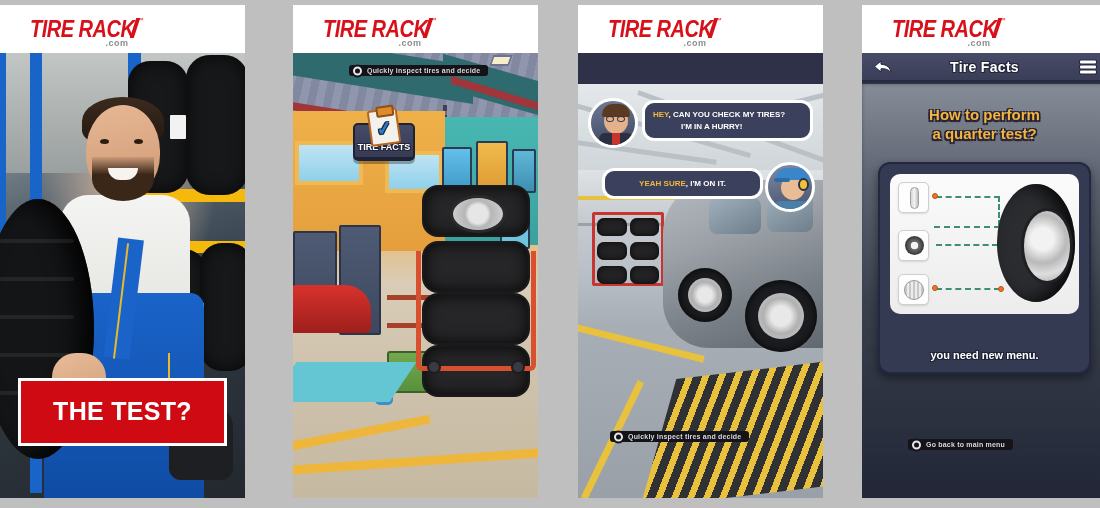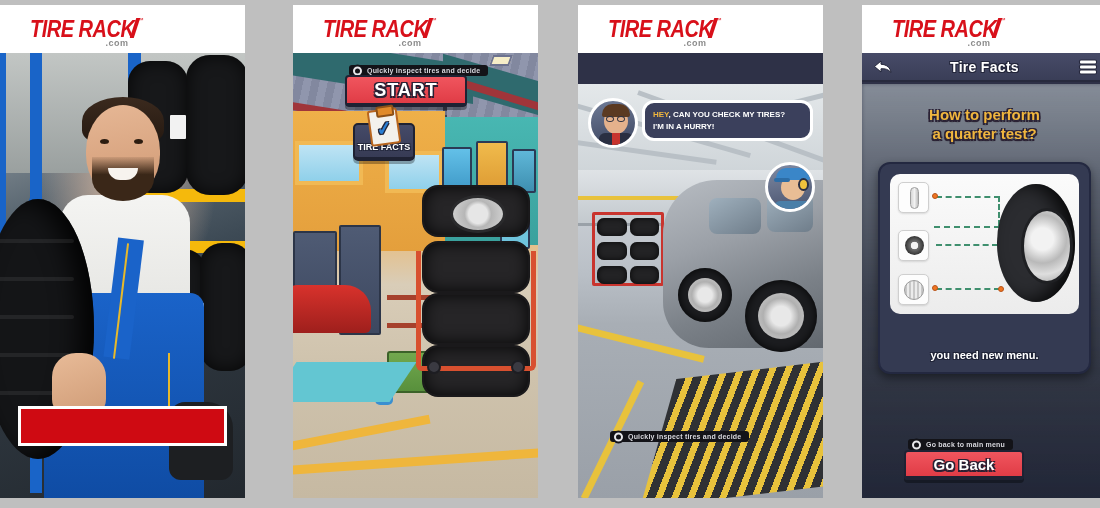--- a/index.html
+++ b/index.html
@@ -522,20 +522,21 @@
         <div class="tread-line" style="top:40px;"></div>
         <div class="tread-line" style="top:78px;"></div>
         <div class="tread-line" style="top:116px;"></div>
         <div class="tread-line" style="top:154px;"></div>
         <div class="tread-line" style="top:192px;"></div>
       </div>
       <div class="hand"></div>
       <div class="glove"></div>
 
       <div class="banner">
+        <div class="banner-line">THE TEST?</div>
       </div>
     </div>
   </div>
 
   <div class="panel" id="panel2">
     <div class="brandbar">
       <div class="logo">
         <span class="tr">TIRE RACK</span>
         <span class="slash"></span>
         <span class="tm">™</span>
@@ -588,23 +589,20 @@
       </div>
       <div class="cart">
         <div class="caster" style="left:6px;"></div>
         <div class="caster" style="right:6px;"></div>
       </div>
 
       <div class="tooltip" style="left:56px;top:12px;">
         <span class="tireicon"></span>
         <span>Quickly inspect tires and decide</span>
       </div>
-      <div class="gamebtn" style="left:52px;top:22px;width:122px;height:32px;font-size:18px;letter-spacing:1px;">
-        <span>START</span>
-      </div>
 
       <div class="darkbtn" style="left:60px;top:70px;width:62px;height:38px;">
         <div class="clipboard">
           <span class="checkmark">✓</span>
         </div>
         <span>TIRE FACTS</span>
       </div>
     </div>
   </div>
 
@@ -663,30 +661,36 @@
         <div style="position:absolute;left:15px;top:15px;width:8px;height:6px;border:1.5px solid #2c3142;border-radius:50%;"></div>
         <div style="position:absolute;left:26px;top:15px;width:8px;height:6px;border:1.5px solid #2c3142;border-radius:50%;"></div>
         <div style="position:absolute;left:8px;top:32px;width:34px;height:22px;background:#2a2f42;border-radius:6px 6px 0 0;"></div>
         <div style="position:absolute;left:21px;top:32px;width:8px;height:20px;background:#c8342e;"></div>
       </div>
       <div style="position:absolute;left:64px;top:16px;right:10px;background:#3b405c;
                   border:3px solid #ffffff;border-radius:12px;padding:6px 8px;">
         <div style="font-size:8px;font-weight:bold;color:#ffffff;line-height:1.45;">
           <span style="color:#f0b63e;">HEY</span><span>, CAN YOU CHECK MY TIRES?</span>
         </div>
-        <div style="font-size:8px;font-weight:bold;color:#ffffff;line-height:1.45;">I'M IN A HURRY!</div>
+        <div style="font-size:8px;font-weight:bold;color:#ffffff;line-height:1.45;margin-left:28px;">I'M IN A HURRY!</div>
       </div>
 
       <div style="position:absolute;right:8px;top:78px;width:50px;height:50px;border-radius:50%;
                   background:linear-gradient(170deg,#7f8aa3,#49536e);border:3px solid #ffffff;overflow:hidden;">
         <div style="position:absolute;left:13px;top:10px;width:24px;height:25px;border-radius:50%;background:#e8bd95;"></div>
         <div style="position:absolute;left:8px;top:3px;width:34px;height:12px;border-radius:10px 10px 2px 2px;background:#3a86c8;"></div>
         <div style="position:absolute;left:6px;top:13px;width:16px;height:4px;border-radius:2px;background:#2d6da6;"></div>
         <div style="position:absolute;right:3px;top:13px;width:11px;height:13px;border-radius:50%;background:#f0c23c;border:2px solid #2a2f42;"></div>
         <div style="position:absolute;left:6px;top:36px;width:38px;height:20px;background:#4a7fa8;border-radius:6px 6px 0 0;"></div>
+      </div>
+      <div style="position:absolute;left:24px;top:84px;right:60px;background:#3b405c;
+                  border:3px solid #ffffff;border-radius:12px;padding:7px 8px;">
+        <div style="font-size:8px;font-weight:bold;color:#ffffff;line-height:1.4;text-align:center;">
+          <span style="color:#f0b63e;">YEAH SURE</span><span>, I'M ON IT.</span>
+        </div>
       </div>
 
       <div class="tooltip" style="left:32px;bottom:56px;">
         <span class="tireicon"></span>
         <span>Quickly inspect tires and decide</span>
       </div>
     </div>
   </div>
 
   <div class="panel" id="panel4">
@@ -753,19 +757,16 @@
 
         <div class="caption4">
           <div>you need new menu.</div>
         </div>
       </div>
 
       <div class="tooltip" style="left:46px;bottom:48px;">
         <span class="tireicon"></span>
         <span>Go back to main menu</span>
       </div>
-      <div class="gamebtn" style="left:42px;bottom:18px;width:120px;height:30px;font-size:15px;">
-        <span>Go Back</span>
-      </div>
     </div>
   </div>
 
 </div>
 
 </body></html>

